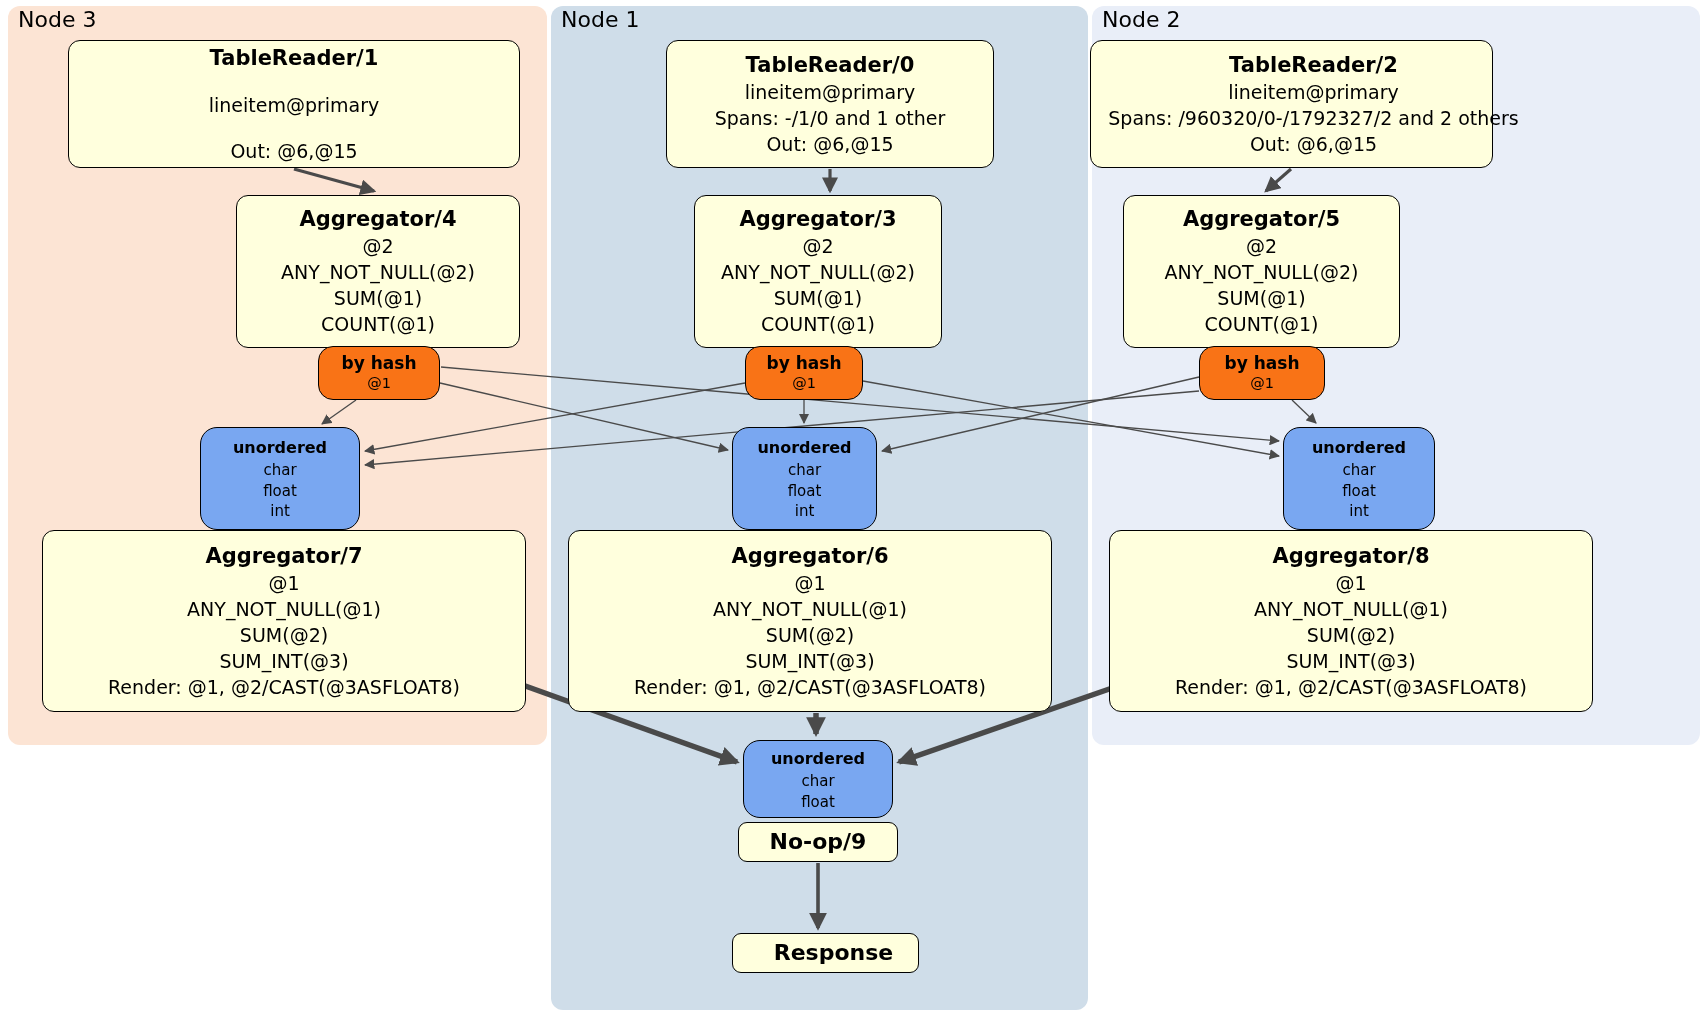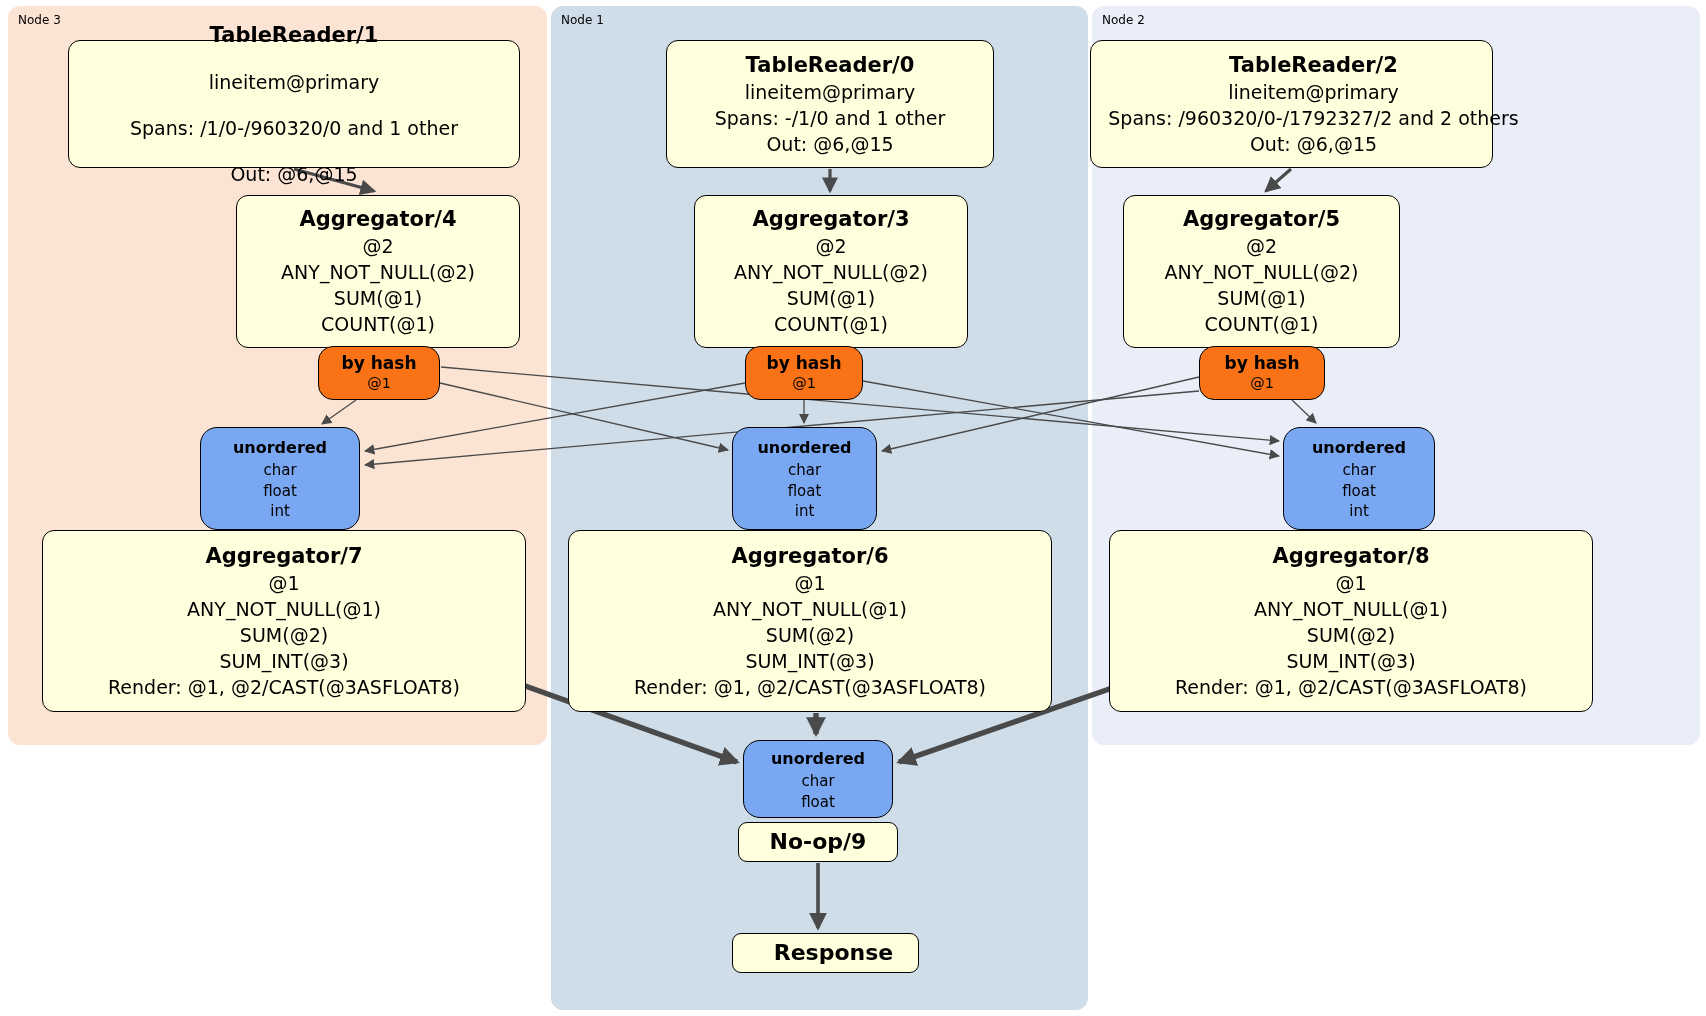--- a/index.html
+++ b/index.html
@@ -2,21 +2,21 @@
 <html><head>
 <meta charset="utf-8">
 <style>
   html,body{margin:0;padding:0;background:#ffffff;}
   .canvas{position:relative;width:1706px;height:1016px;background:#ffffff;
           font-family:"DejaVu Sans","Liberation Sans",sans-serif;color:#000;overflow:hidden;}
   .panel{position:absolute;border-radius:12px;z-index:1;}
   .panel-node3{left:8px;top:6px;width:539px;height:739px;background:#fce4d4;}
   .panel-node1{left:551px;top:6px;width:537px;height:1004px;background:#cfdde9;}
   .panel-node2{left:1092px;top:6px;width:608px;height:739px;background:#e9eef8;}
-  .panel-label{position:absolute;font-size:12px;line-height:20px;color:#000;z-index:2;}
+  .panel-label{position:absolute;font-size:22px;line-height:20px;color:#000;z-index:2;}
   .lbl-node3{left:18px;top:10px;}
   .lbl-node1{left:561px;top:10px;}
   .lbl-node2{left:1102px;top:10px;}
   svg.edges{position:absolute;left:0;top:0;z-index:2;}
   .box{position:absolute;box-sizing:border-box;border:1.6px solid #000;
        display:flex;flex-direction:column;align-items:center;justify-content:center;
        text-align:center;white-space:nowrap;z-index:3;}
   .proc{background:#ffffdd;border-radius:12px;}
   .proc .title{font-weight:bold;font-size:21px;line-height:27px;}
   .proc .line{font-size:19px;line-height:26px;}
@@ -26,21 +26,21 @@
   .sync{background:#79a7f1;border-radius:17px;}
   .sync .title{font-weight:bold;font-size:16px;line-height:25px;}
   .sync .line{font-size:15px;line-height:20.5px;}
   .mini{background:#ffffdd;border-radius:9px;}
   .mini .title{font-weight:bold;font-size:22px;line-height:26px;}
   
   .b-tr1{left:68px;top:40px;width:452px;height:128px;gap:20px;}
   .b-tr0{left:666px;top:40px;width:328px;height:128px;}
   .b-tr2{left:1090px;top:40px;width:403px;height:128px;padding-left:44px;}
   .b-agg4{left:236px;top:195px;width:284px;height:153px;}
-  .b-agg3{left:694px;top:195px;width:274px;height:153px;}
+  .b-agg3{left:694px;top:195px;width:248px;height:153px;}
   .b-agg5{left:1123px;top:195px;width:277px;height:153px;}
   .b-hash3{left:318px;top:346px;width:122px;height:54px;}
   .b-hash1{left:745px;top:346px;width:118px;height:54px;}
   .b-hash2{left:1199px;top:346px;width:126px;height:54px;}
   .b-sync3{left:200px;top:427px;width:160px;height:103px;}
   .b-sync1{left:732px;top:427px;width:145px;height:103px;}
   .b-sync2{left:1283px;top:427px;width:152px;height:103px;}
   .b-agg7{left:42px;top:530px;width:484px;height:182px;}
   .b-agg6{left:568px;top:530px;width:484px;height:182px;}
   .b-agg8{left:1109px;top:530px;width:484px;height:182px;}
@@ -90,21 +90,20 @@
     <path d="M517,683 L737,762" stroke="#4a4a4a" stroke-width="5.5" fill="none" marker-end="url(#m-big)"></path>
     <path d="M816,713 L816,734" stroke="#4a4a4a" stroke-width="5.5" fill="none" marker-end="url(#m-big)"></path>
     <path d="M1118,686 L899,762" stroke="#4a4a4a" stroke-width="5.5" fill="none" marker-end="url(#m-big)"></path>
 
     <path d="M818,863 L818,928" stroke="#4a4a4a" stroke-width="3.6" fill="none" marker-end="url(#m-med)"></path>
   </svg>
 
   <div class="box proc b-tr1">
     <div class="title">TableReader/1</div>
     <div class="line">lineitem@primary</div>
-    <div class="line">Spans: /1/0-/960320/0 and 1 other</div>
     <div class="line">Out: @6,@15</div>
   </div>
   <div class="box proc b-agg4">
     <div class="title">Aggregator/4</div>
     <div class="line">@2</div>
     <div class="line">ANY_NOT_NULL(@2)</div>
     <div class="line">SUM(@1)</div>
     <div class="line">COUNT(@1)</div>
   </div>
   <div class="box router b-hash3">

